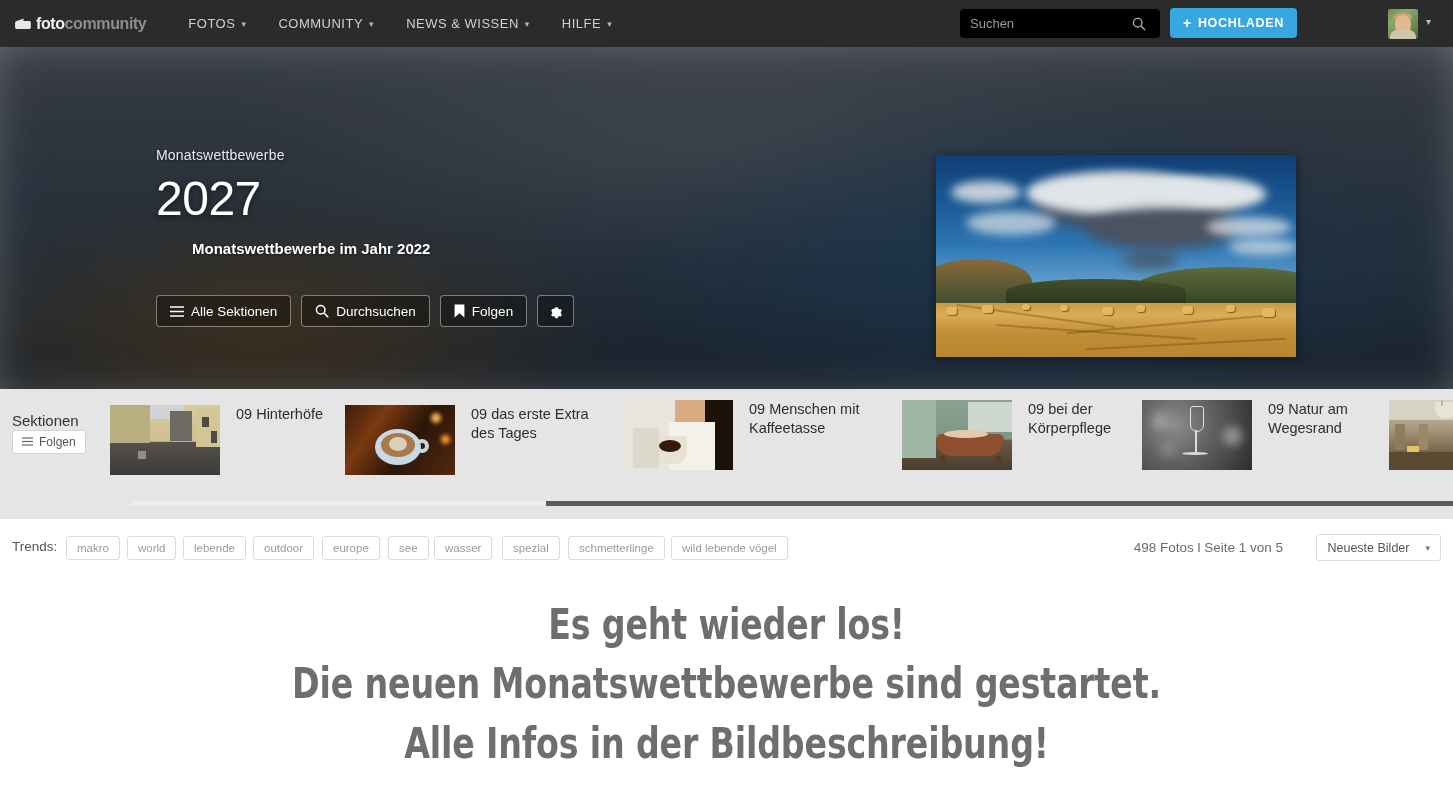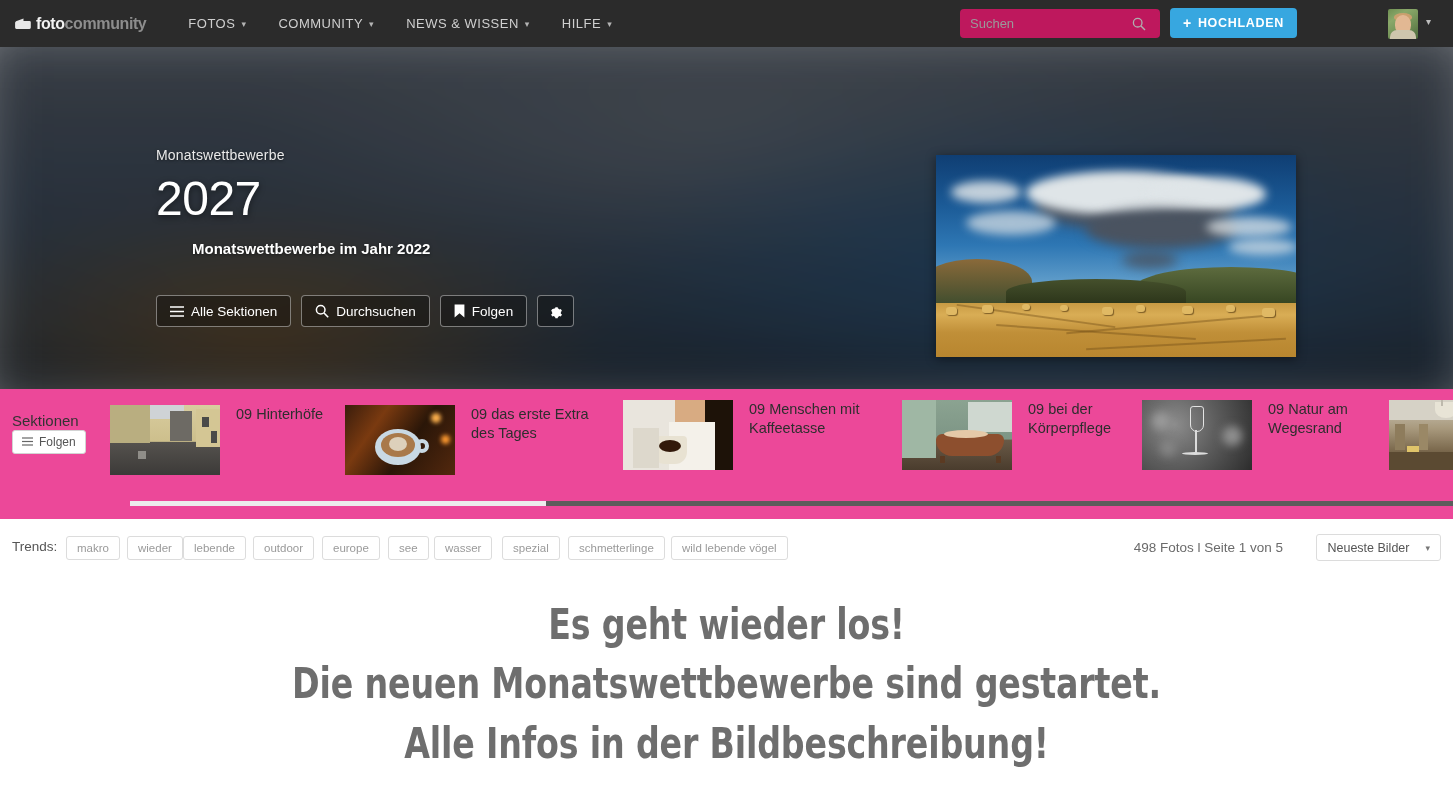--- a/index.html
+++ b/index.html
@@ -16,21 +16,21 @@
   .logo-foto { color:#f2f2f2; }
   .logo-comm { color:#8d8d8d; }
 
   .navitems { display:flex; align-items:center; margin-left:26px; height:47px; }
   .navitem { color:#cfcfcf; font-size:13px; letter-spacing:0.5px; padding:0 16px;
     height:47px; line-height:47px; cursor:pointer; white-space:nowrap; }
   .caret { display:inline-block; margin-left:6px; font-size:9px; color:#b4b4b4;
     position:relative; top:-1px; }
 
   .search-wrap { position:absolute; left:960px; top:9px; width:200px; height:29px;
-    background:#be185d; border-radius:4px; display:flex; align-items:center; }
+    background:#000000; border-radius:4px; display:flex; align-items:center; }
   .search-input { background:transparent; border:none; outline:none; color:#d8d8d8;
     font-size:13px; font-family:"Liberation Sans", sans-serif;
     padding:0 10px; width:168px; height:29px; }
   .search-input::placeholder { color:#9a9a9a; }
   .search-ico { width:22px; height:29px; display:flex; align-items:center;
     justify-content:center; cursor:pointer; }
 
   .upload-btn { position:absolute; left:1170px; top:8px; height:30px; padding:0 13px;
     background:#37a7e0; border:none; border-radius:4px; color:#fff; font-size:12.5px;
     font-weight:bold; letter-spacing:0.7px; cursor:pointer; display:flex;
@@ -83,21 +83,21 @@
   .hp-darkcloud { position:absolute; border-radius:50%; background:#4a5360; filter:blur(6px); }
   .hp-hill { position:absolute; border-radius:50% 50% 0 0; }
   .hp-field { position:absolute; left:0; top:148px; width:360px; height:54px;
     background:linear-gradient(180deg,#c79a43 0%,#d9ad55 22%,#c08f38 55%,#b8862f 100%); }
   .hp-furrow { position:absolute; background:rgba(110,74,22,0.4); }
   .hp-bale { position:absolute; width:11px; height:8px; border-radius:3px;
     background:#e0b964; box-shadow:1px 1px 1px rgba(70,45,10,.6); }
 
   
   .sections { position:absolute; top:389px; left:0; width:1453px; height:130px;
-    background:#ec4899; }
+    background:#e5e5e5; }
   .sections-label { position:absolute; left:12px; top:23px; font-size:15px; color:#333; }
   .details-btn { position:absolute; left:12px; top:430px; }
   .dbtn { height:24px; padding:0 9px; background:#fff; border:1px solid #d3d3d3;
     border-radius:3px; font-size:12px; color:#555; display:flex; align-items:center;
     cursor:pointer; font-family:"Liberation Sans", sans-serif; }
   .dbtn .gl { margin-right:6px; }
 
   .sec-item { position:absolute; display:flex; align-items:flex-start; }
   .sec-thumb { width:110px; height:70px; flex:0 0 110px; overflow:hidden; position:relative;
     cursor:pointer; background:#888; }
@@ -350,21 +350,21 @@
 </div>
 
 <div class="scrollbar">
   <div class="scroll-thumb"></div>
 </div>
 
 <div class="trends">
   <div class="trends-label">Trends:</div>
 </div>
 <div class="tag" style="left:66px;">makro</div>
-<div class="tag" style="left:127px;">wieder</div>
+<div class="tag" style="left:127px;">world</div>
 <div class="tag" style="left:183px;">lebende</div>
 <div class="tag" style="left:253px;">outdoor</div>
 <div class="tag" style="left:322px;">europe</div>
 <div class="tag" style="left:388px;">see</div>
 <div class="tag" style="left:434px;">wasser</div>
 <div class="tag" style="left:502px;">spezial</div>
 <div class="tag" style="left:568px;">schmetterlinge</div>
 <div class="tag" style="left:671px;">wild lebende vögel</div>
 
 <div class="pageinfo">498 Fotos l Seite 1 von 5</div>

